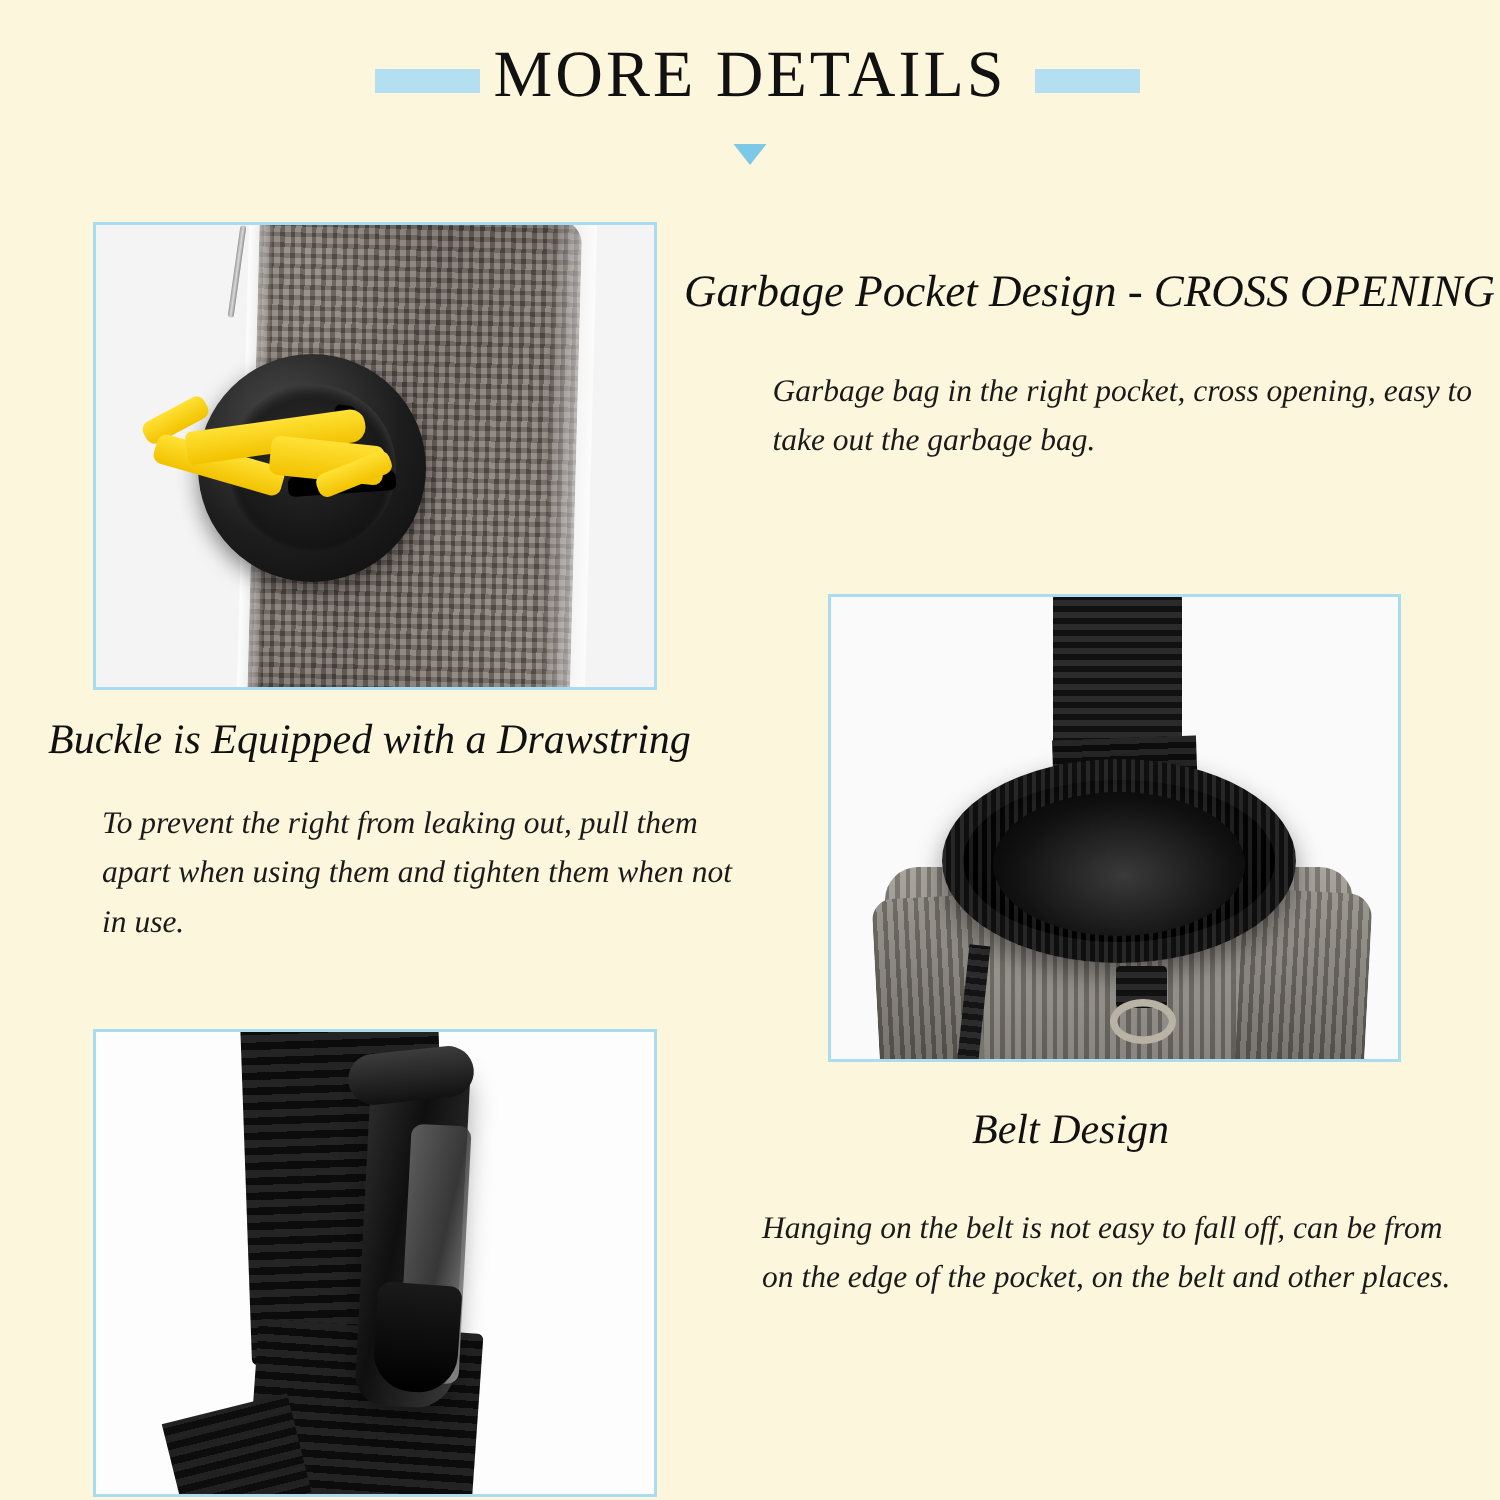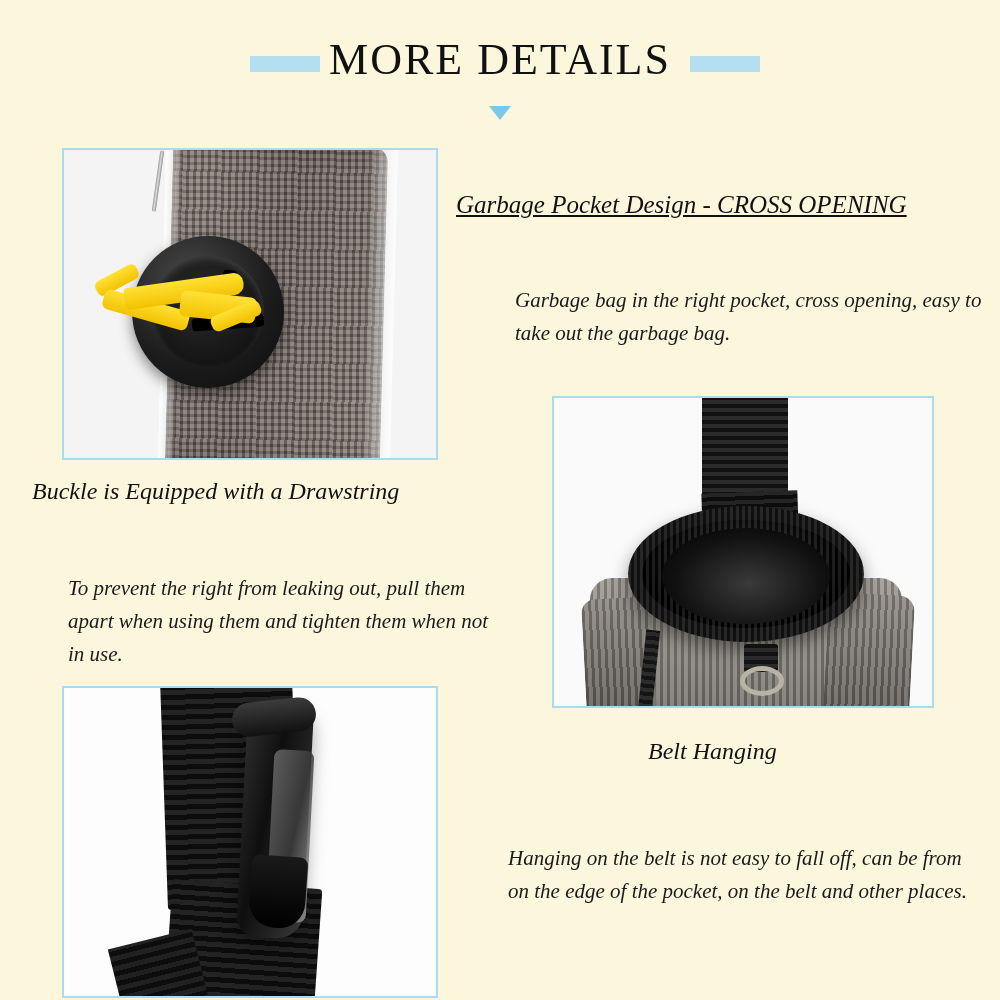--- a/index.html
+++ b/index.html
@@ -15,21 +15,20 @@
     position: relative;
   }
 
   
   .header {
     position: absolute;
     top: 0;
     left: 0;
     width: 920px;
     height: 100px;
-    margin-top: 10px;
   }
   .header-bar-left, .header-bar-right {
     position: absolute;
     top: 46px;
     height: 16px;
     background: #b3dff0;
   }
   .header-bar-left { left: 250px; width: 70px; }
   .header-bar-right { left: 690px; width: 70px; }
   .header-title {
@@ -65,36 +64,35 @@
   }
 
   #photo-garbage { left: 62px; top: 148px; width: 376px; height: 312px; }
   #photo-drawstring { left: 552px; top: 396px; width: 382px; height: 312px; }
   #photo-belt { left: 62px; top: 686px; width: 376px; height: 312px; }
 
   
   .heading {
     position: absolute;
     font-style: italic;
-    font-size: 24px;
+    font-size: 28px;
     color: #111;
     white-space: nowrap;
     font-family: "Liberation Serif", serif;
   }
   .body-text {
     position: absolute;
     font-style: italic;
     font-size: 21px;
     line-height: 33px;
     color: #1a1a1a;
     font-family: "Liberation Serif", serif;
-    margin-top: 40px;
-  }
-
-  #heading-garbage { left: 456px; top: 191px; font-size: 25px; text-decoration: underline; }
+  }
+
+  #heading-garbage { left: 456px; top: 178px; font-size: 30px; }
   #body-garbage { left: 515px; top: 244px; width: 470px; }
 
   #heading-buckle { left: 32px; top: 478px; }
   #body-buckle { left: 68px; top: 532px; width: 420px; }
 
   #heading-belt { left: 648px; top: 738px; }
   #body-belt { left: 508px; top: 802px; width: 460px; }
 
   
   .p1-bg { position: absolute; inset: 0; background: #f4f4f4; }
@@ -333,14 +331,14 @@
   <div class="p3-bg"></div>
   <div class="p3-webbing"></div>
   <div class="p3-webbing2"></div>
   <div class="p3-webbing3"></div>
   <div class="p3-clip-body"></div>
   <div class="p3-clip-plate"></div>
   <div class="p3-clip-lip"></div>
   <div class="p3-clip-hook"></div>
 </div>
 
-<div class="heading" id="heading-belt">Belt Hanging</div>
+<div class="heading" id="heading-belt">Belt Design</div>
 <div class="body-text" id="body-belt">Hanging on the belt is not easy to fall off, can be from on the edge of the pocket, on the belt and other places.</div>
 
 </body></html>

